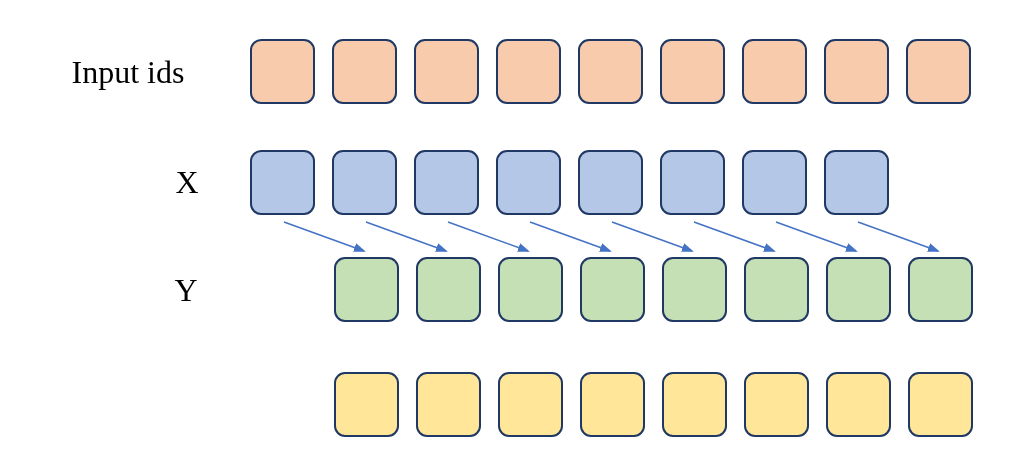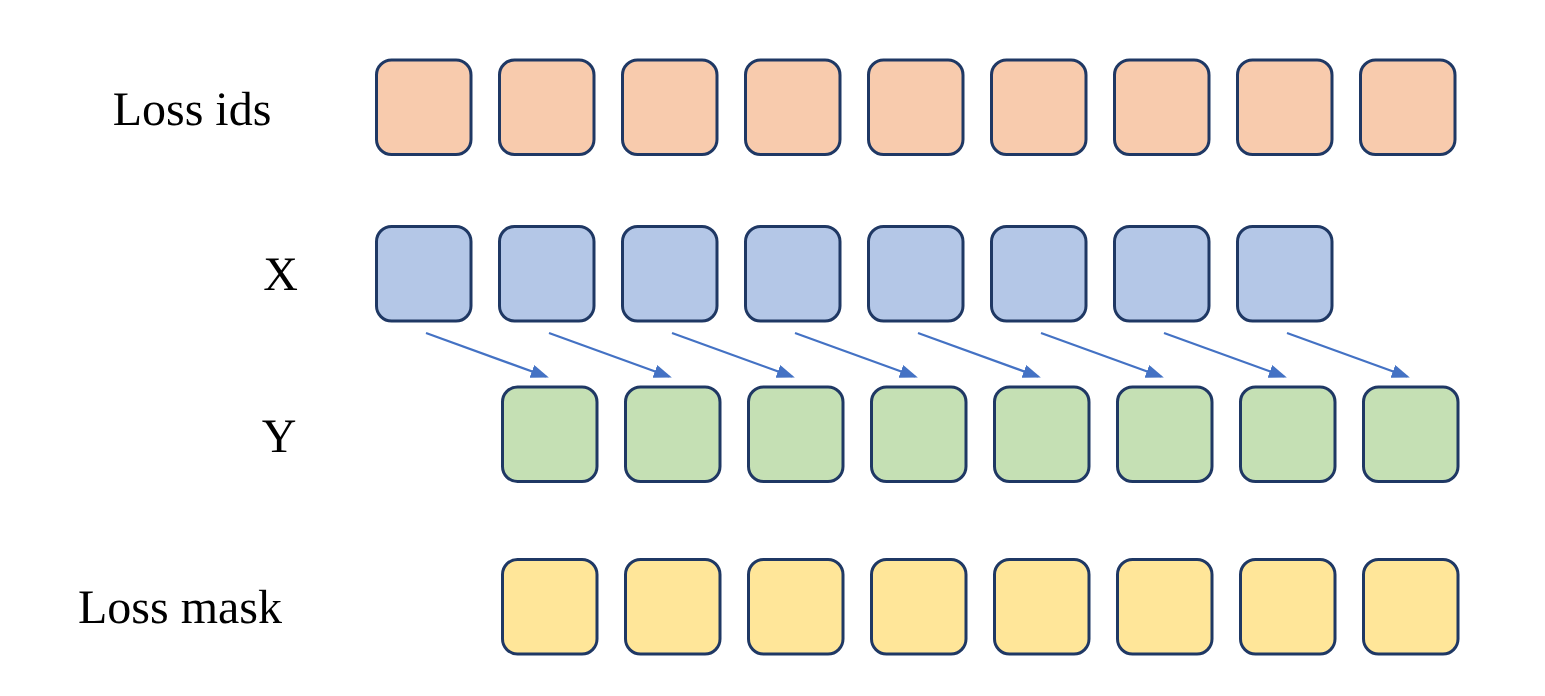--- a/index.html
+++ b/index.html
@@ -38,27 +38,26 @@
     width: 1030px;
     height: 464px;
     pointer-events: none;
   }
 </style>
 </head>
 <body>
 
 <div id="canvas">
 
-  <span class="row-label" style="left:128px; top:72px;">Loss ids</span>
+  <span class="row-label" style="left:128px; top:72px;">Input ids</span>
 
   <span class="row-label" style="left:187px; top:182px;">X</span>
 
   <span class="row-label" style="left:186px; top:290px;">Y</span>
 
-  <span class="row-label" style="left:120px; top:404px;">Loss mask</span>
 
   <div>
       <div class="token-cell" style="left: 250px; top: 39px; background: rgb(248, 203, 173); border-color: rgb(31, 56, 100);"></div>
       <div class="token-cell" style="left: 332px; top: 39px; background: rgb(248, 203, 173); border-color: rgb(31, 56, 100);"></div>
       <div class="token-cell" style="left: 414px; top: 39px; background: rgb(248, 203, 173); border-color: rgb(31, 56, 100);"></div>
       <div class="token-cell" style="left: 496px; top: 39px; background: rgb(248, 203, 173); border-color: rgb(31, 56, 100);"></div>
       <div class="token-cell" style="left: 578px; top: 39px; background: rgb(248, 203, 173); border-color: rgb(31, 56, 100);"></div>
       <div class="token-cell" style="left: 660px; top: 39px; background: rgb(248, 203, 173); border-color: rgb(31, 56, 100);"></div>
       <div class="token-cell" style="left: 742px; top: 39px; background: rgb(248, 203, 173); border-color: rgb(31, 56, 100);"></div>
       <div class="token-cell" style="left: 824px; top: 39px; background: rgb(248, 203, 173); border-color: rgb(31, 56, 100);"></div>

